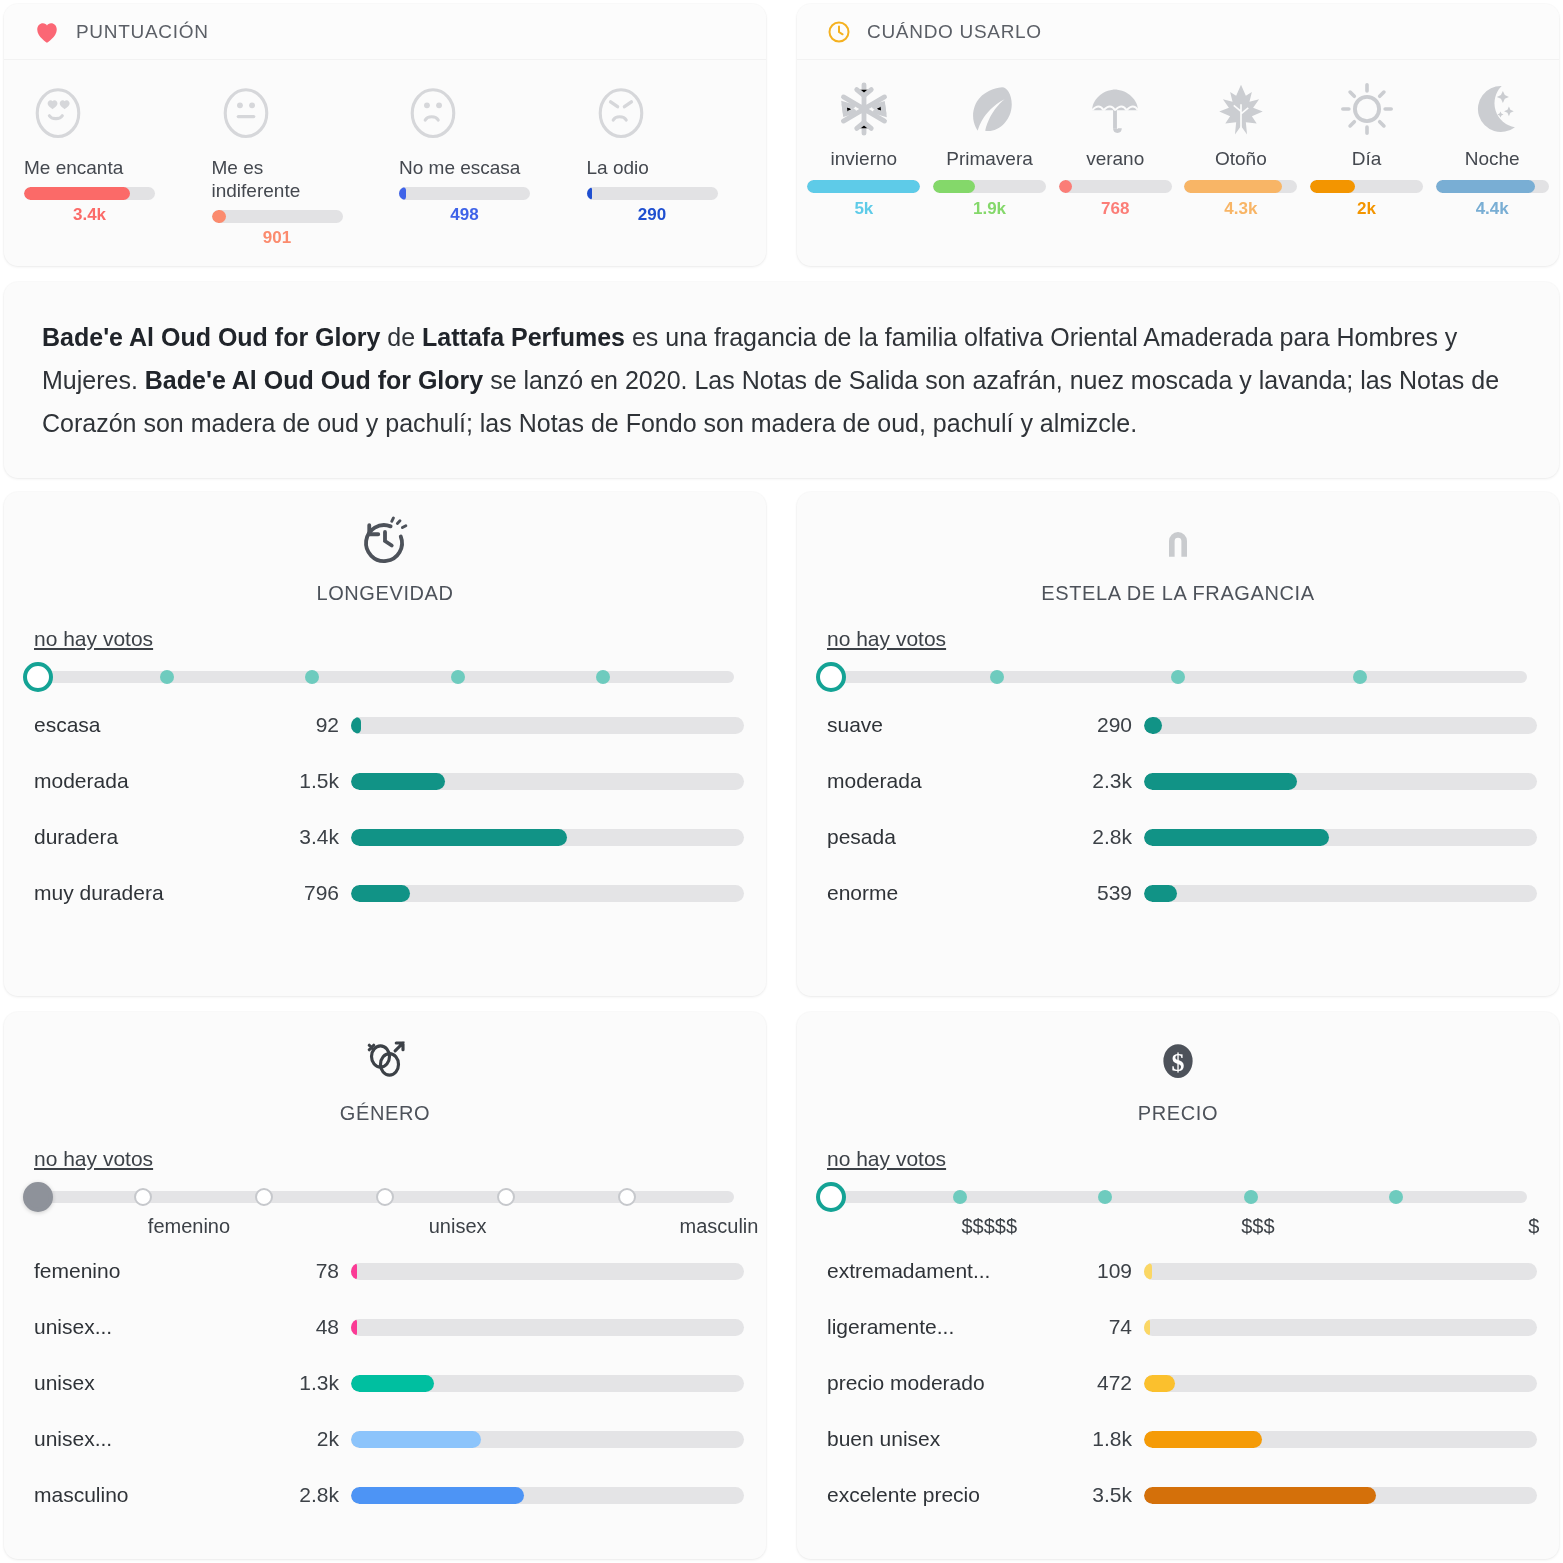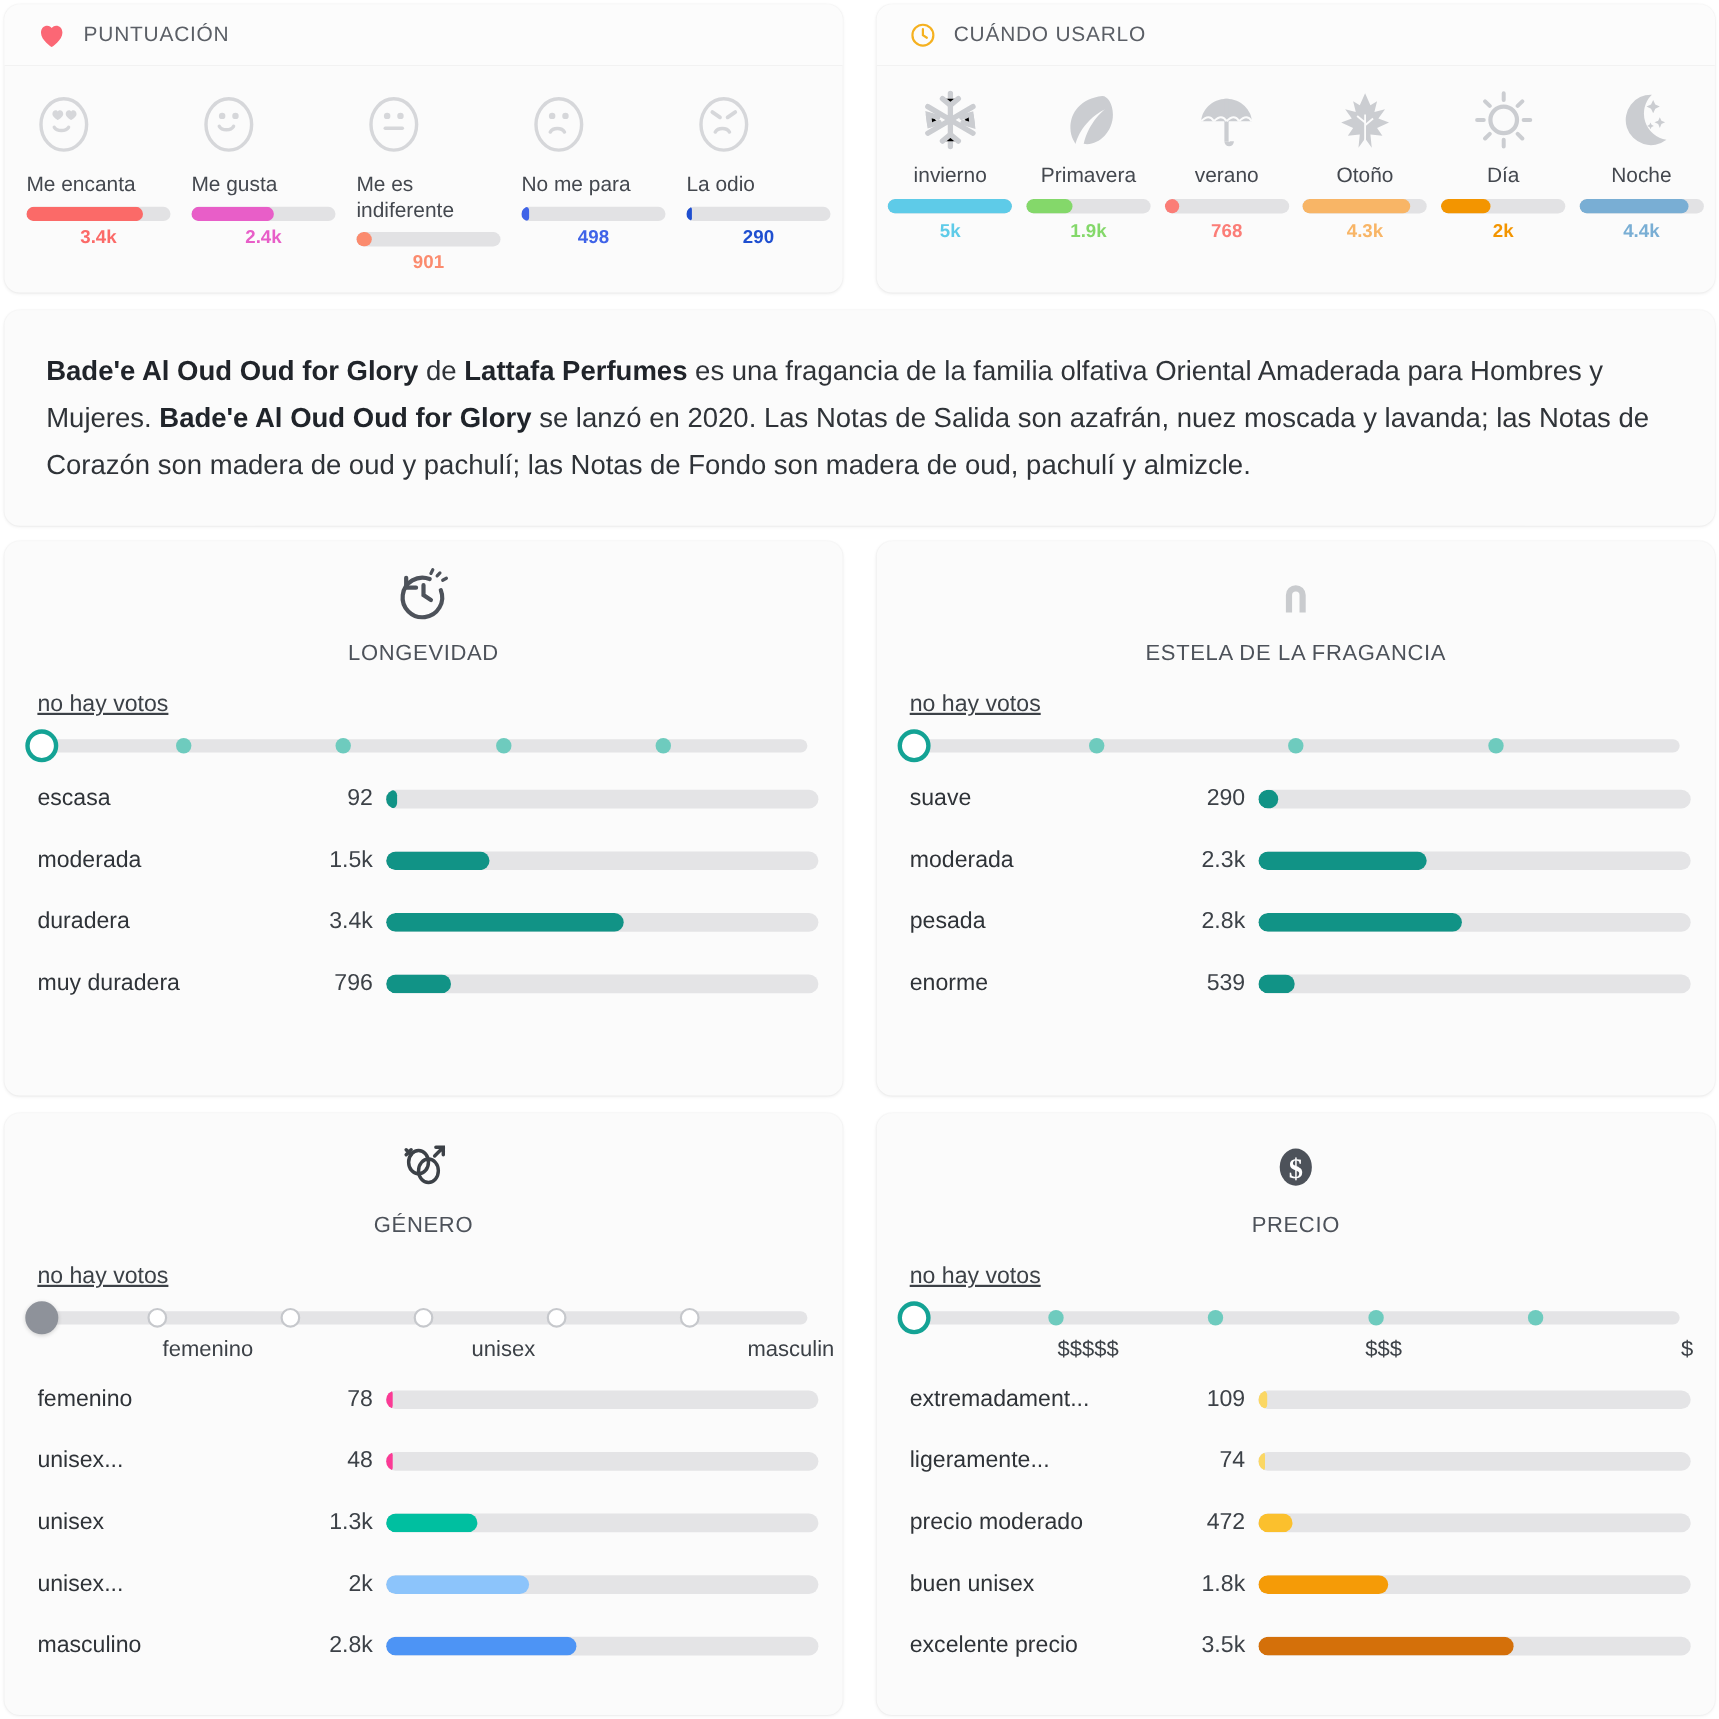--- a/index.html
+++ b/index.html
@@ -244,49 +244,36 @@
           <div class="mini-track">
             <div class="mini-fill" style="width:81%;background:#fb6a68"></div>
           </div>
           <div class="mini-num" style="color:#fb6a68">3.4k</div>
         </div>
         <div class="rate-col">
           <span><svg class="face" viewBox="0 0 74 74">
               <ellipse cx="37" cy="36" rx="24" ry="27" fill="none" stroke="#d6d7da" stroke-width="3.6"></ellipse>
               <circle cx="30" cy="27" r="3.4" fill="#d6d7da"></circle>
               <circle cx="44" cy="27" r="3.4" fill="#d6d7da"></circle>
-              <path d="M27 38c2.8 4.8 12.2 4.8 15 0" stroke="#d6d7da" stroke-width="3.6" fill="none" stroke-linecap="round"></path>
-            </svg></span>
-          <div class="rate-label">Me gusta</div>
-          <div class="mini-track">
-            <div class="mini-fill" style="width:57%;background:#e85ec8"></div>
-          </div>
-          <div class="mini-num" style="color:#e85ec8">2.4k</div>
-        </div>
-        <div class="rate-col">
-          <span><svg class="face" viewBox="0 0 74 74">
-              <ellipse cx="37" cy="36" rx="24" ry="27" fill="none" stroke="#d6d7da" stroke-width="3.6"></ellipse>
-              <circle cx="30" cy="27" r="3.4" fill="#d6d7da"></circle>
-              <circle cx="44" cy="27" r="3.4" fill="#d6d7da"></circle>
               <path d="M28 40h18" stroke="#d6d7da" stroke-width="3.6" fill="none" stroke-linecap="round"></path>
             </svg></span>
           <div class="rate-label">Me es indiferente</div>
           <div class="mini-track">
             <div class="mini-fill" style="width:11%;background:#fb8b6e"></div>
           </div>
           <div class="mini-num" style="color:#fb8b6e">901</div>
         </div>
         <div class="rate-col">
           <span><svg class="face" viewBox="0 0 74 74">
               <ellipse cx="37" cy="36" rx="24" ry="27" fill="none" stroke="#d6d7da" stroke-width="3.6"></ellipse>
               <circle cx="30" cy="27" r="3.4" fill="#d6d7da"></circle>
               <circle cx="44" cy="27" r="3.4" fill="#d6d7da"></circle>
               <path d="M28 44c2.8-5 12.2-5 15 0" stroke="#d6d7da" stroke-width="3.6" fill="none" stroke-linecap="round"></path>
             </svg></span>
-          <div class="rate-label">No me para</div>
+          <div class="rate-label">No me escasa</div>
           <div class="mini-track">
             <div class="mini-fill" style="width:5%;background:#3f63e8"></div>
           </div>
           <div class="mini-num" style="color:#3f63e8">498</div>
         </div>
         <div class="rate-col">
           <span><svg class="face" viewBox="0 0 74 74">
               <ellipse cx="37" cy="36" rx="24" ry="27" fill="none" stroke="#d6d7da" stroke-width="3.6"></ellipse>
               <path d="M25 23l8 5.5" stroke="#d6d7da" stroke-width="4" stroke-linecap="round" fill="none"></path>
               <path d="M49 23l-8 5.5" stroke="#d6d7da" stroke-width="4" stroke-linecap="round" fill="none"></path>

